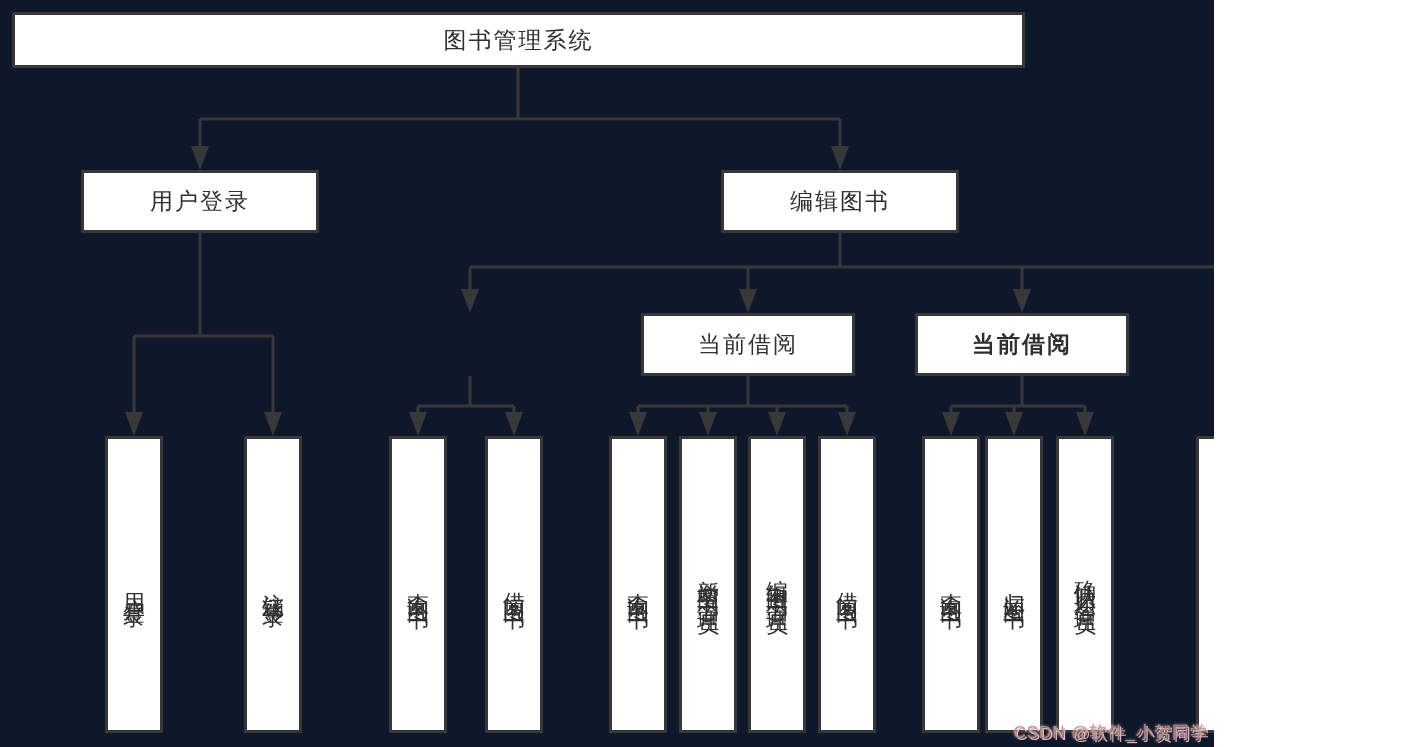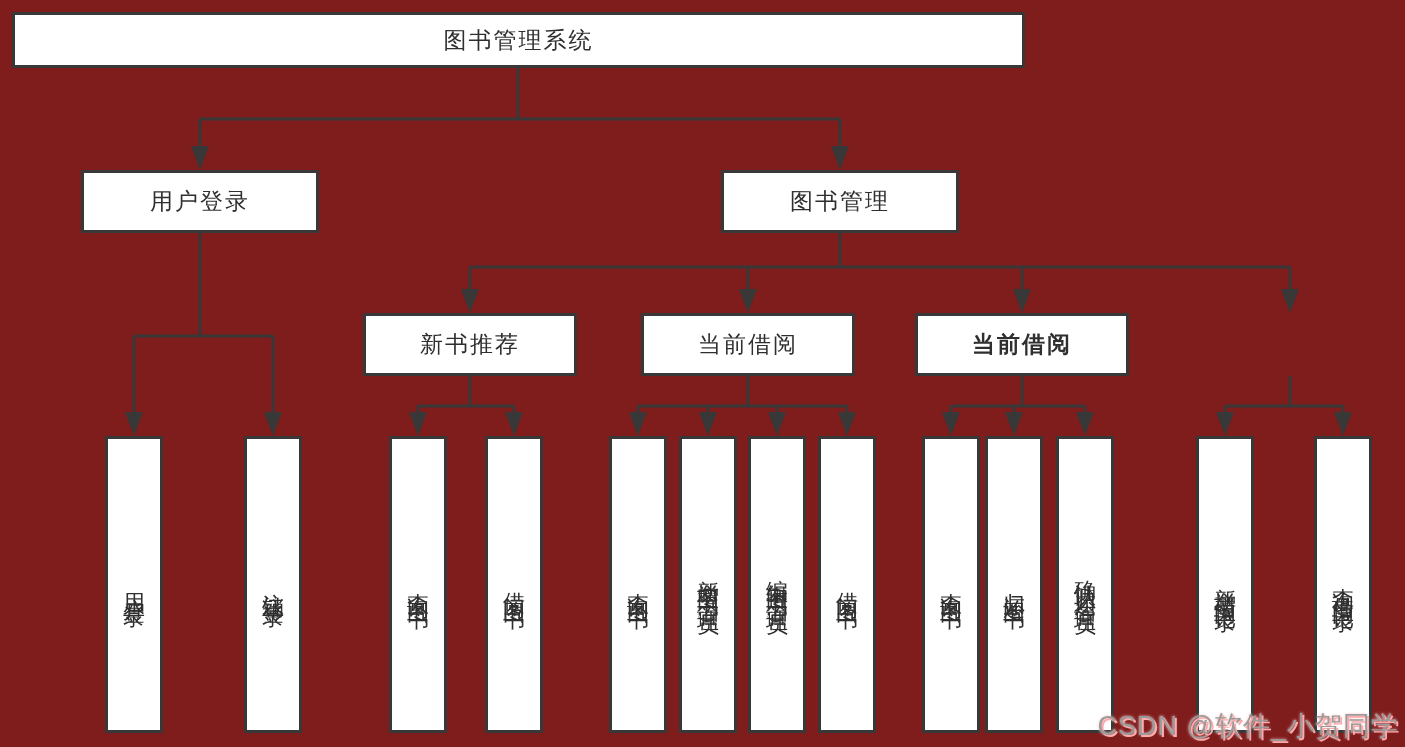--- a/index.html
+++ b/index.html
@@ -1,23 +1,24 @@
 <!DOCTYPE html>
 <html><head>
 <meta charset="utf-8">
 <style>
   html, body { margin: 0; padding: 0; background: #ffffff; }
   .stage {
     position: relative;
-    width: 1405px;
+    width: 1166px;
     height: 747px;
-    background: #7f1d1d;
+    background: #0f172a;
     overflow: hidden;
     font-family: "Liberation Sans", sans-serif;
     color: #2f2f2f;
+    padding-left: 48px;
   }
   .wires {
     position: absolute;
     left: 0; top: 0;
     width: 1405px; height: 747px;
   }
   .node {
     position: absolute;
     box-sizing: border-box;
     background: #ffffff;
@@ -49,21 +50,21 @@
     text-orientation: mixed;
     font-size: 22px;
     letter-spacing: 5px;
     line-height: 1;
     color: #2f2f2f;
   }
   .watermark {
     position: absolute;
     right: 6px;
     bottom: 3px;
-    font-size: 27px;
+    font-size: 17px;
     letter-spacing: 1px;
     color: #9b9b9b;
     text-shadow: 2px 2px 0 #ffaaaa, 0 0 3px #ffc2c2;
     z-index: 5;
     white-space: nowrap;
   }
 </style>
 </head>
 <body>
 
@@ -104,26 +105,23 @@
   </svg>
 
   <div class="node" style="left:12px; top:12px; width:1013px; height:56px;">
     <span class="lbl">图书管理系统</span>
   </div>
 
   <div class="node" style="left:81px; top:170px; width:238px; height:63px;">
     <span class="lbl">用户登录</span>
   </div>
   <div class="node" style="left:721px; top:170px; width:238px; height:63px;">
-    <span class="lbl">图书管理</span>
+    <span class="lbl">编辑图书</span>
   </div>
 
-  <div class="node" style="left:363px; top:313px; width:214px; height:63px;">
-    <span class="lbl">新书推荐</span>
-  </div>
   <div class="node" style="left:641px; top:313px; width:214px; height:63px;">
     <span class="lbl">当前借阅</span>
   </div>
   <div class="node" style="left:915px; top:313px; width:214px; height:63px;font-weight:bold;">
     <span class="lbl">当前借阅</span>
   </div>
 
   <div class="leaf" style="left:105px;">
     <span class="vlbl">用户登录</span>
   </div>

